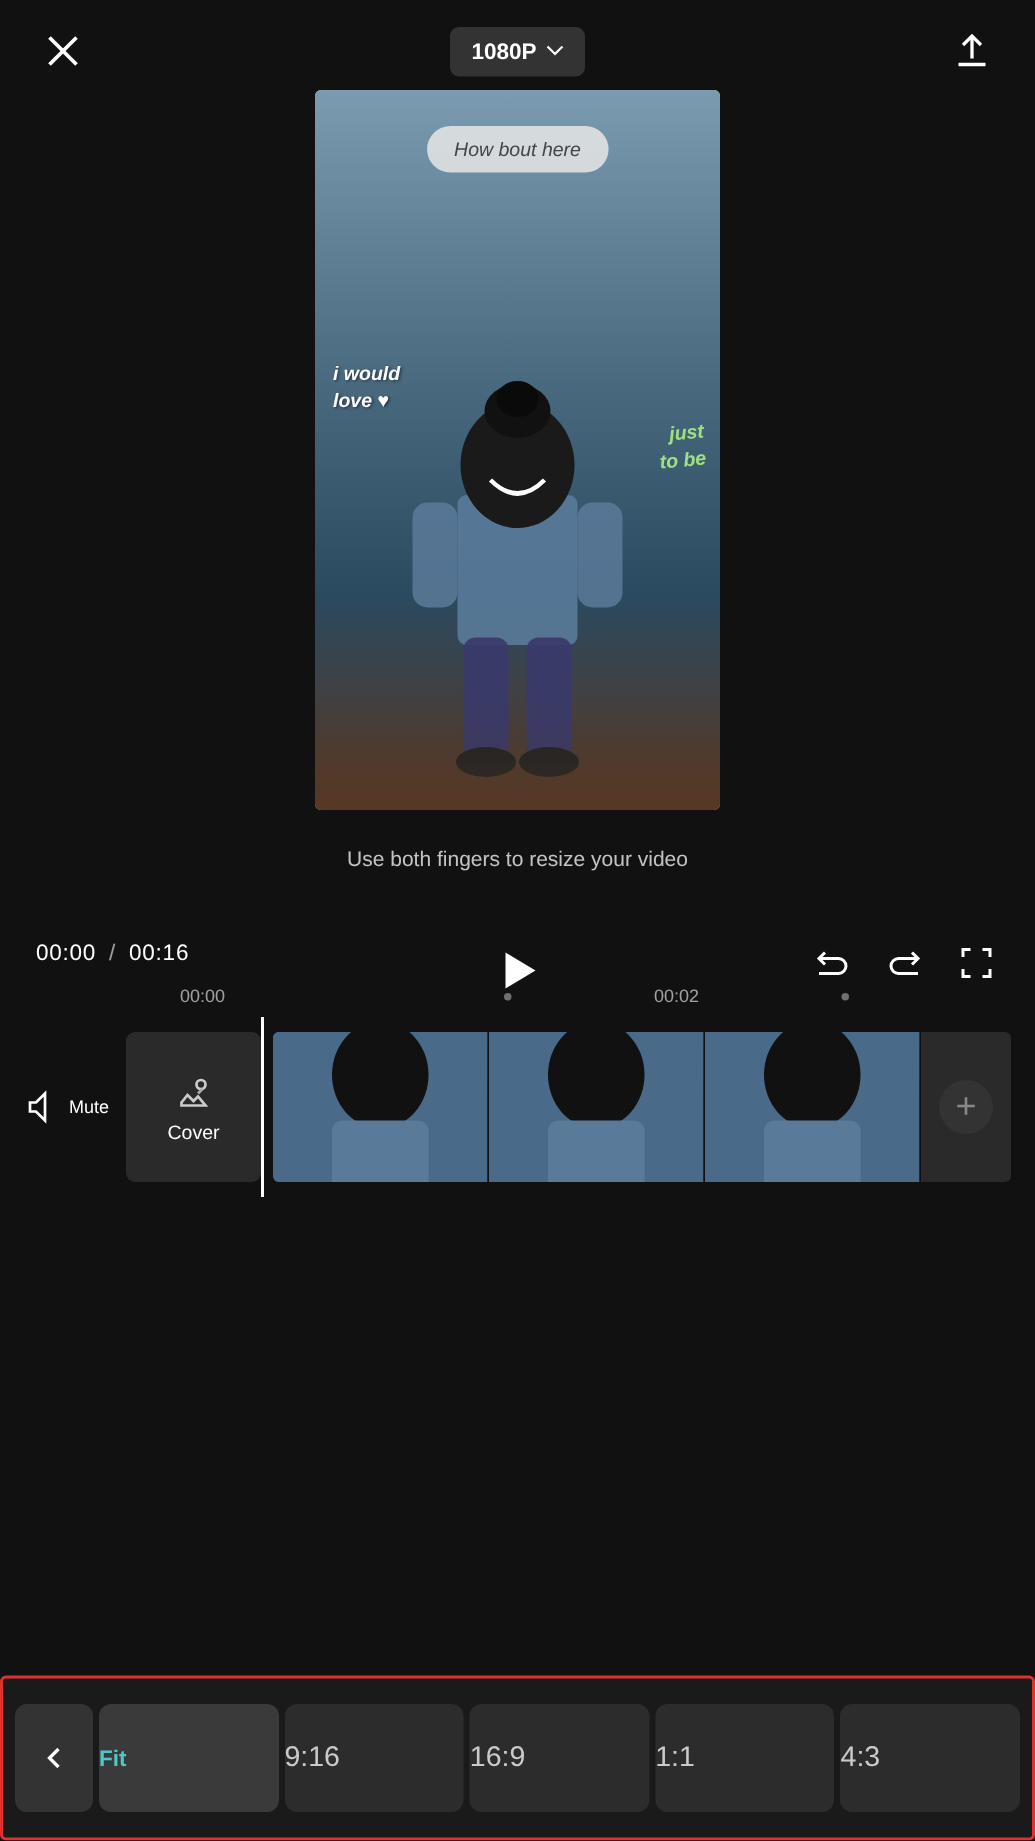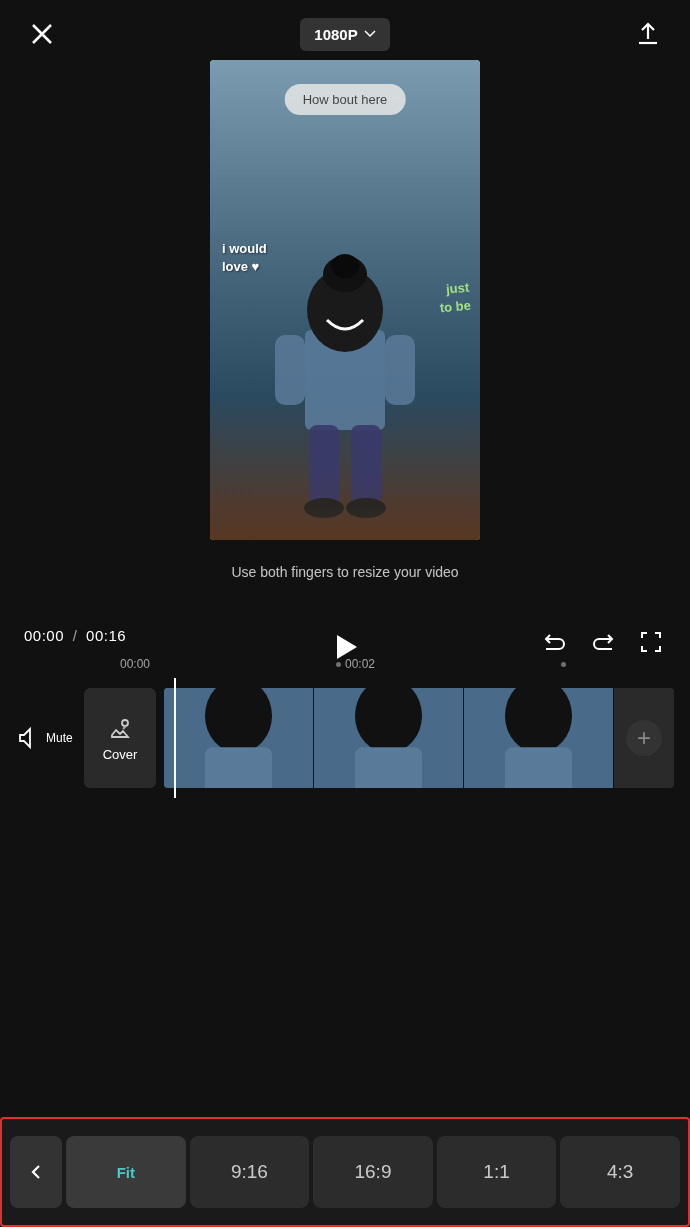--- a/index.html
+++ b/index.html
@@ -58,20 +58,21 @@
       left: 50%;
       transform: translateX(-50%);
       width: 270px;
       height: 480px;
       background: #bef264;
       border-radius: 4px;
       overflow: hidden;
       display: flex;
       align-items: center;
       justify-content: center;
+      font-style: italic;
     }
 
     .video-preview-inner {
       width: 100%; height: 100%;
       position: relative;
       background: linear-gradient(180deg, #7a9bb0 0%, #4a6a80 40%, #2a4a60 70%, #5a3520 100%);
     }
 
     .speech-bubble {
       position: absolute;
@@ -205,21 +206,21 @@
       width: 60px;
       cursor: pointer;
     }
 
     .mute-label {
       font-size: 12px;
       color: #fff;
     }
 
     .cover-thumb {
-      width: 72px;
+      width: 90px;
       height: 100px;
       background: #2a2a2a;
       border-radius: 6px;
       display: flex;
       flex-direction: column;
       align-items: center;
       justify-content: center;
       gap: 6px;
       cursor: pointer;
     }
@@ -297,21 +298,20 @@
       flex-shrink: 0;
     }
 
     .ratio-item {
       flex: 1;
       height: 72px;
       border-radius: 8px;
       background: #2c2c2c;
       display: flex;
       flex-direction: column;
-      align-items: center;
       justify-content: center;
       gap: 2px;
       cursor: pointer;
     }
 
     .ratio-item.active {
       background: #3a3a3a;
     }
 
     .ratio-label-main {
@@ -439,21 +439,21 @@
       </svg>
     </div>
   </div>
 </div>
 
 <div class="timeline-area">
 
   <div class="timeline-ruler">
     <span class="ruler-label">00:00</span>
     <span class="ruler-dot"></span>
-    <span class="ruler-label" style="text-align:left">00:02</span>
+    <span class="ruler-label" style="text-align:center">00:02</span>
     <span class="ruler-dot"></span>
   </div>
 
   <div class="timeline-track" style="position:relative;">
 
     <div class="playhead" style="position:absolute;left:174px;top:0;bottom:0;width:2px;background:white;z-index:5;"></div>
 
     <div class="mute-btn">
       <svg width="26" height="26" viewBox="0 0 26 26" fill="none" stroke="#fff" stroke-width="1.8">
         <path d="M4 10H8l6-6v18l-6-6H4z"></path>

